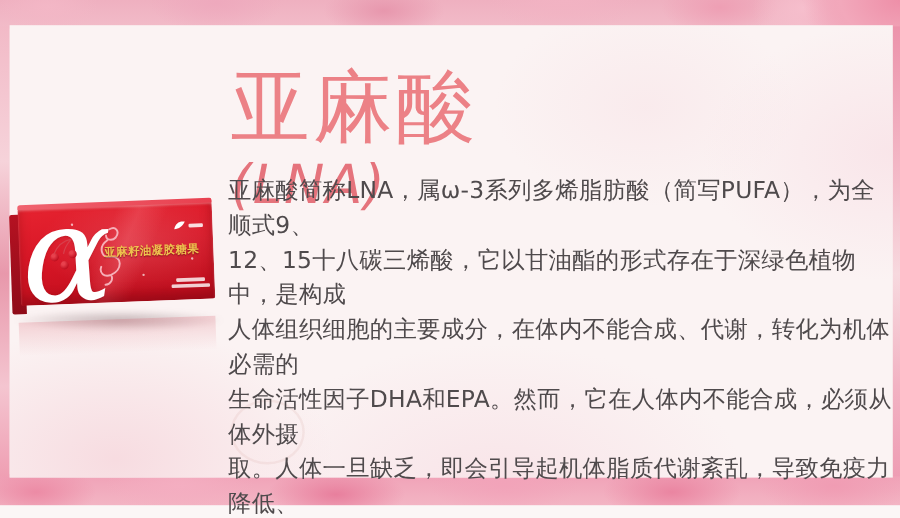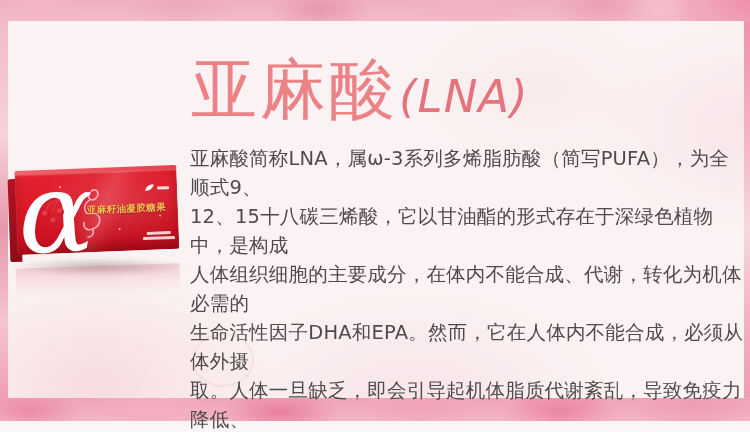--- a/index.html
+++ b/index.html
@@ -101,21 +101,21 @@
   .box-name {
     position:absolute; left:71px; top:33px; white-space:nowrap;
     font-size:9.5px; letter-spacing:0.4px; color:#eec24e; font-weight:bold;
     text-shadow:0 1px 1px rgba(110,15,20,0.65);
   }
   .fineprint { position:absolute; background:rgba(255,255,255,0.8); height:2.5px; border-radius:1px; }
   .fp1 { left:130px; top:63px; width:24px; }
   .fp2 { left:126px; top:68px; width:32px; }
   .sparkle { position:absolute; width:2px; height:2px; border-radius:50%; background:rgba(255,255,255,0.65); }
   
-  .title-row { position:absolute; left:191px; top:53px; display:flex; align-items:baseline; }
+  .title-row { position:absolute; left:191px; top:53px; display:flex; align-items:baseline;flex-direction:column; }
   .title-cn {
     font-size:66px; line-height:1.12; letter-spacing:3px;
     color:#ec8186; font-weight:500;
   }
   .title-en { font-size:45px; color:#e5737c; margin-left:1px; letter-spacing:1px;font-style:italic; }
   .body-text {
     position:absolute; left:190px; top:144px; width:557px;
     font-size:19.5px; line-height:29px; letter-spacing:0.2px;
     color:#4f4a4c; white-space:pre-line;
   }

